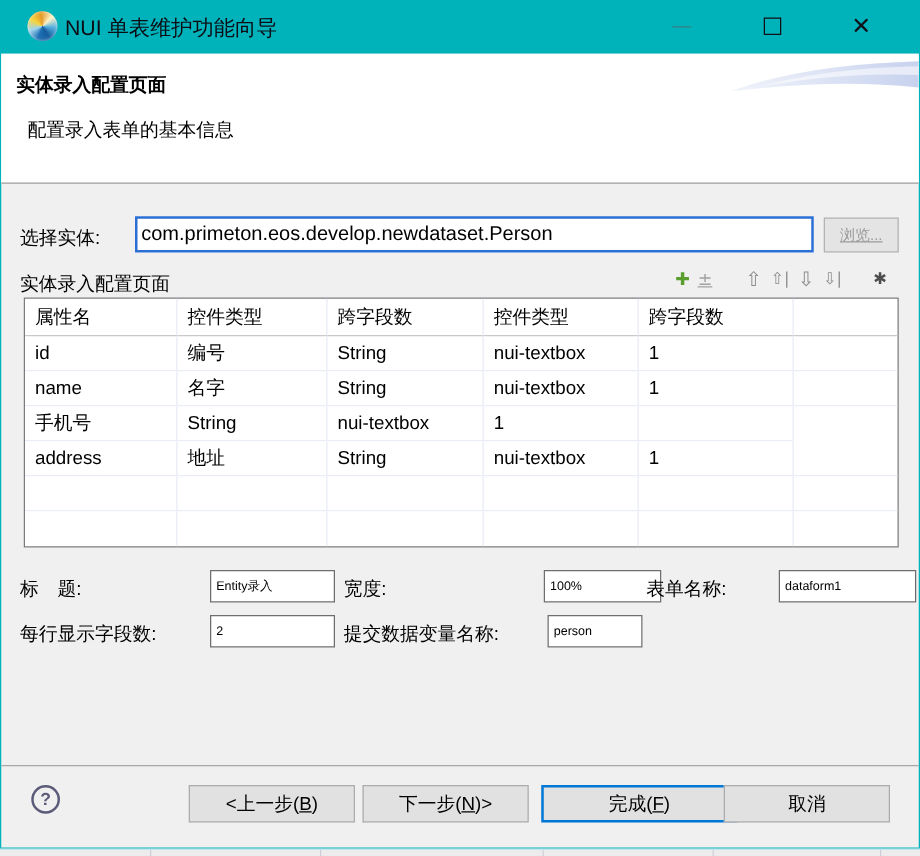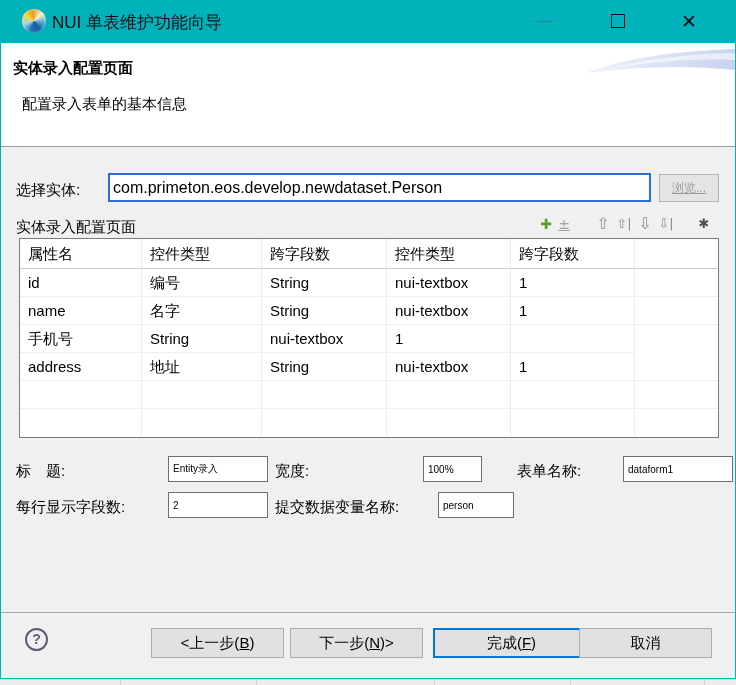--- a/index.html
+++ b/index.html
@@ -186,21 +186,21 @@
           <div class="tcell"></div>
           <div class="tcell"></div>
           <div class="tcell"></div>
           <div class="tcell"></div>
         </div>
       </div>
 
     <span class="lbl" style="left:15px;top:461px;">标　题:</span>
     <input class="f-input" style="left: 167px; top: 455px; width: 100px;" type="text" value="Entity录入">
     <span class="lbl" style="left:274px;top:461px;">宽度:</span>
-    <input class="f-input" style="left: 422px; top: 455px; width: 59px;" type="text" value="100%">
+    <input class="f-input" style="left: 434px; top: 455px; width: 94px;" type="text" value="100%">
     <span class="lbl" style="left:516px;top:461px;">表单名称:</span>
     <input class="f-input" style="left: 606px; top: 455px; width: 110px; margin-left: 16px;" type="text" value="dataform1">
 
     <span class="lbl" style="left:15px;top:497px;">每行显示字段数:</span>
     <input class="f-input" style="left: 167px; top: 491px; width: 100px;" type="text" value="2">
     <span class="lbl" style="left:274px;top:497px;">提交数据变量名称:</span>
     <input class="f-input" style="left: 437px; top: 491px; width: 76px;" type="text" value="person">
 
     <div class="sep2"></div>
     <button class="help-circle">?</button>

